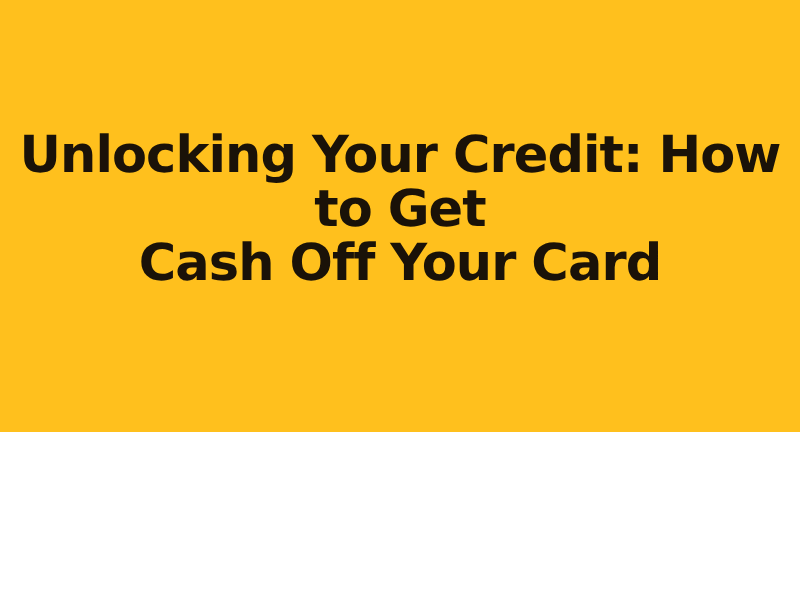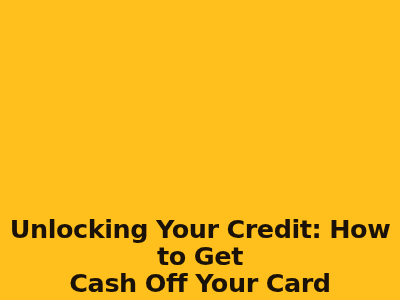--- a/index.html
+++ b/index.html
@@ -12,24 +12,24 @@
     width: 400px;
     height: 300px;
     overflow: hidden;
     font-family: "Liberation Sans", sans-serif;
   }
 
   #title-card {
     position: relative;
     box-sizing: border-box;
     width: 400px;
-    height: 300px;
+    height: 216px;
     background: #ffc01d;
     display: flex;
-    align-items: flex-end;
+    align-items: center;
     justify-content: center;
   }
 
   #headline {
     width: 392px;
     margin: 0;
     padding: 0 4px;
     box-sizing: border-box;
 
     text-align: center;

